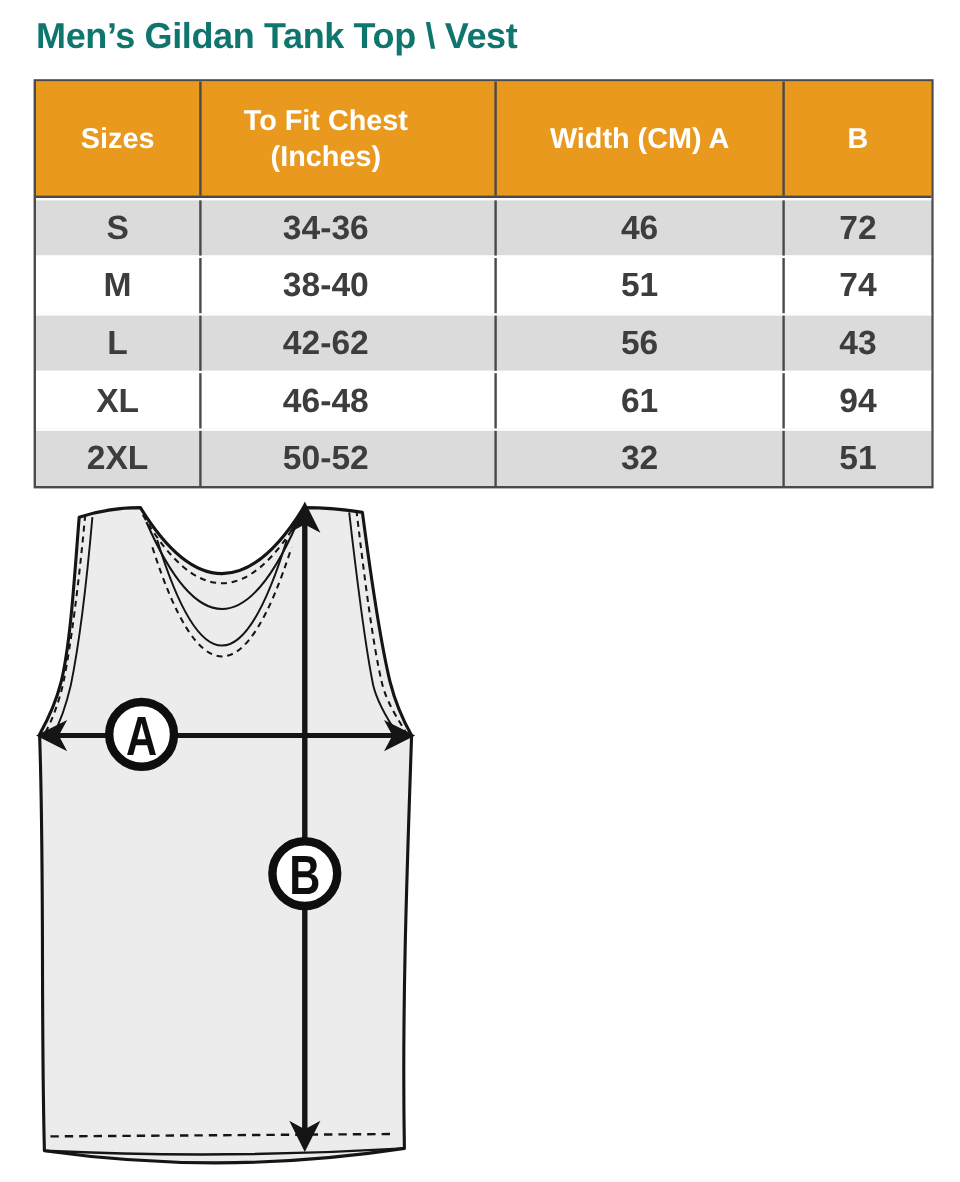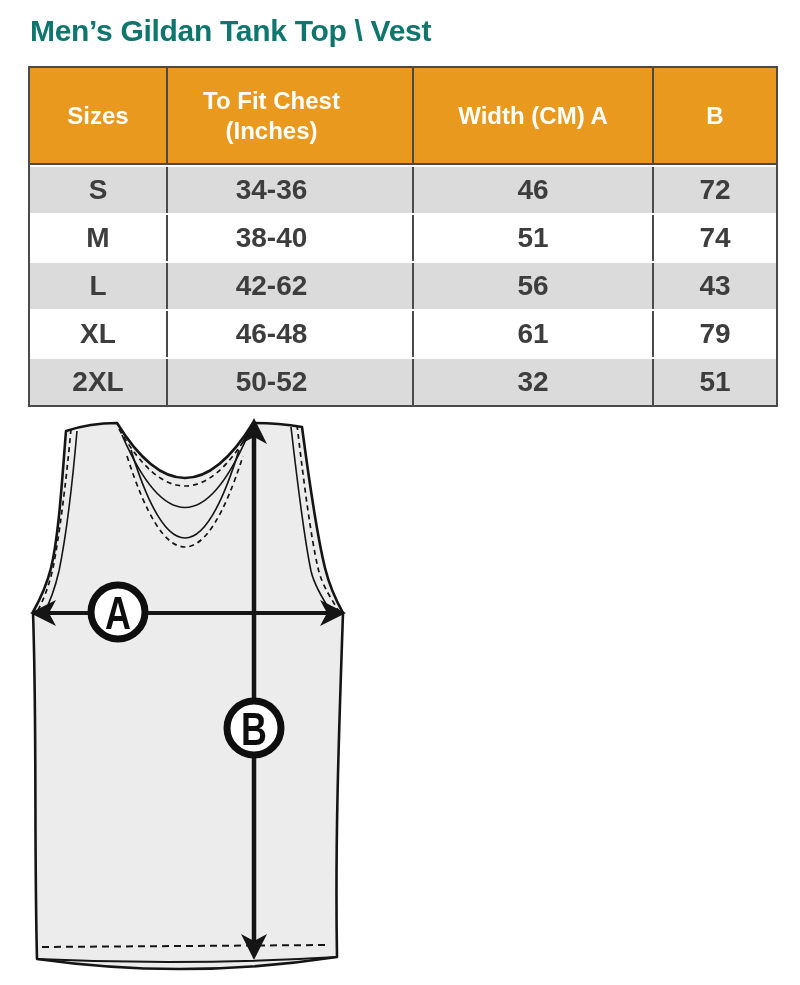--- a/index.html
+++ b/index.html
@@ -93,21 +93,21 @@
   <div class="t-row t-body-row alt">
     <div class="t-cell c1">L</div>
     <div class="t-cell c2">42-62</div>
     <div class="t-cell c3">56</div>
     <div class="t-cell c4">43</div>
   </div>
   <div class="t-row t-body-row">
     <div class="t-cell c1">XL</div>
     <div class="t-cell c2">46-48</div>
     <div class="t-cell c3">61</div>
-    <div class="t-cell c4">79</div>
+    <div class="t-cell c4">94</div>
   </div>
   <div class="t-row t-body-row alt">
     <div class="t-cell c1">2XL</div>
     <div class="t-cell c2">50-52</div>
     <div class="t-cell c3">32</div>
     <div class="t-cell c4">51</div>
   </div>
 </div>
 
 <svg class="diagram" viewBox="0 0 340 575" xmlns="http://www.w3.org/2000/svg">

